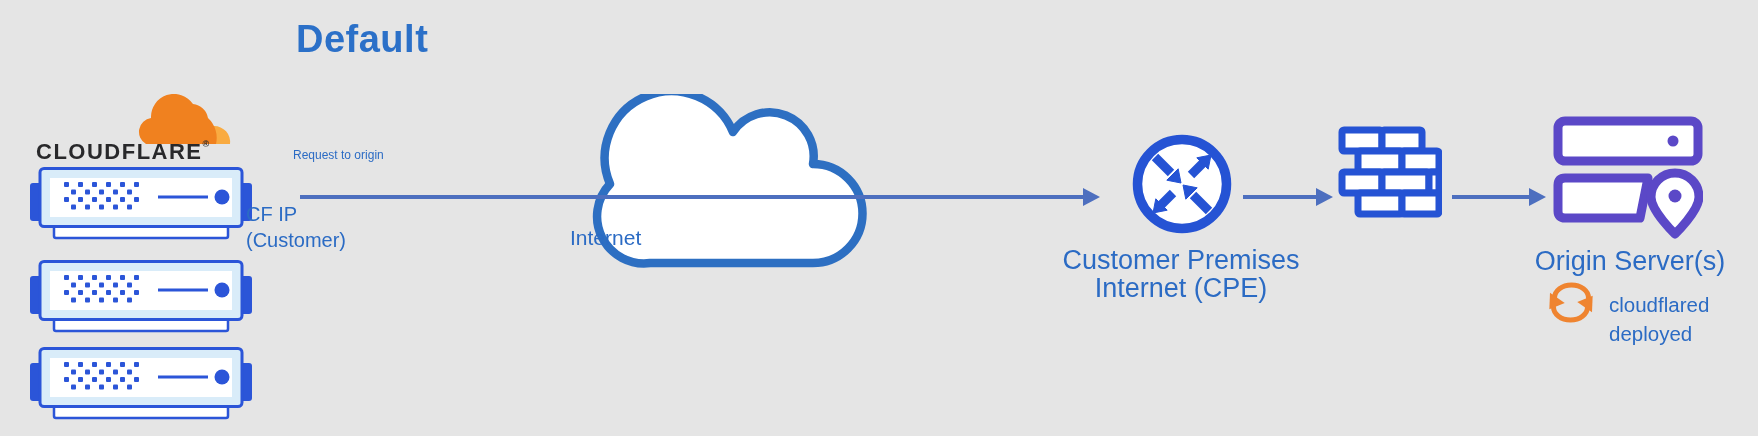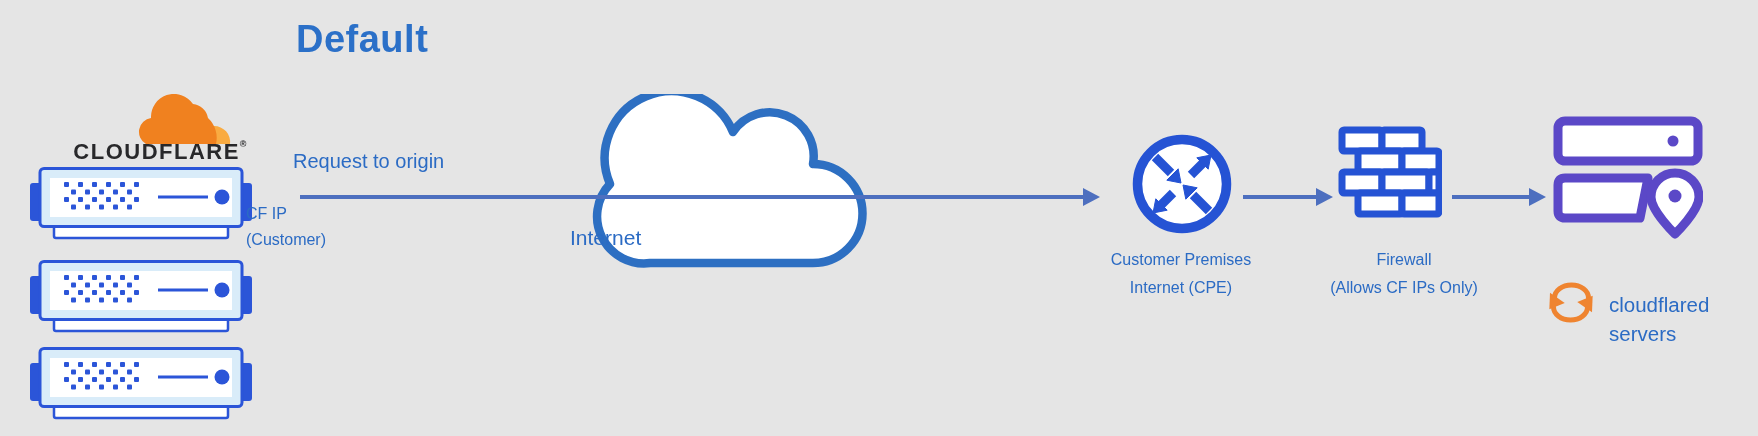--- a/index.html
+++ b/index.html
@@ -12,38 +12,38 @@
   }
   .abs{position:absolute;}
   #title{
     left:296px;top:18px;
     font-size:38px;font-weight:600;color:#2b70c8;
     letter-spacing:0.5px;
   }
   
   #cf-wordmark{
     left:36px;top:139px;width:212px;
-    text-align:right;
+    text-align:left;
     font-size:22px;font-weight:800;letter-spacing:1.5px;
     color:#28282a;white-space:nowrap;
   }
   #cf-wordmark .reg{font-size:9px;vertical-align:top;font-weight:700;}
   
   .h-line{height:4px;background:#4d6fbf;}
   .arrow-head{
     width:0;height:0;
     border-top:9px solid transparent;
     border-bottom:9px solid transparent;
     border-left:17px solid #4d6fbf;
   }
   
-  .lbl{font-size:16px;line-height:28px;color:#2b6bc4;}
+  .lbl{font-size:27px;line-height:28px;color:#2b6bc4;}
   .lbl.center{text-align:center;}
-  #request-label{left:293px;top:149px;font-size:20px;line-height:24px;color:#2b6bc4;}
-  #cfip-label{left:246px;top:201px;font-size:16px;line-height:26px;color:#2b6bc4;}
+  #request-label{left:293px;top:143px;font-size:12px;line-height:24px;color:#2b6bc4;}
+  #cfip-label{left:246px;top:201px;font-size:20px;line-height:26px;color:#2b6bc4;}
   #internet-label{left:570px;top:226px;width:305px;text-align:left;font-size:21px;color:#2b6bc4;}
   #cpe-label{left:1046px;top:246px;width:270px;}
   #fw-label{left:1280px;top:246px;width:248px;}
   #origin-label{left:1528px;top:247px;width:204px;}
   #cloudflared-note{left:1609px;top:283px;width:150px;font-size:20.5px;line-height:28.5px;color:#2b6bc4;margin-top:8px;}
 </style>
 </head>
 <body>
 
 <div id="stage">
@@ -224,35 +224,32 @@
       <path d="M 12,62 L 95,62 L 87,102 L 12,102 Q 5,102 5,95 L 5,69 Q 5,62 12,62 Z" fill="#ffffff" stroke="#5b48c7" stroke-width="9" stroke-linejoin="round"></path>
       <path d="M 122,118 C 122,118 98,95 98,81 A 24 24 0 1 1 146,81 C 146,95 122,118 122,118 Z" fill="#ffffff" stroke="#5b48c7" stroke-width="9" stroke-linejoin="round"></path>
       <circle cx="122" cy="80" r="6.5" fill="#5b48c7"></circle>
     </svg>
   </div>
 
   <div id="cpe-label" class="abs lbl center">
     <div>Customer Premises</div>
     <div>Internet (CPE)</div>
   </div>
-  <div id="fw-label" class="abs lbl center">
-    <div>Firewall</div>
-    <div>(Allows CF IPs Only)</div>
-  </div>
+  <div id="origin-label" class="abs lbl center">Origin Server(s)</div>
 
   <div class="abs" style="left:1542px;top:279px;">
     <svg width="58" height="48" viewBox="0 0 58 48">
       <g stroke="#ef8430" stroke-width="5" fill="none" stroke-linecap="round">
         <path d="M 46.5,19 A 17 13 0 0 0 12.5,19"></path>
         <path d="M 11.5,28 A 17 13 0 0 0 45.5,28"></path>
       </g>
       <g fill="#ef8430">
         <polygon points="0,-9 9,5 -9,5" transform="translate(12.5,23) rotate(215)"></polygon>
         <polygon points="0,-9 9,5 -9,5" transform="translate(45.5,24) rotate(35)"></polygon>
       </g>
     </svg>
   </div>
   <div id="cloudflared-note" class="abs">
     <div>cloudflared</div>
-    <div>servers</div>
+    <div>deployed</div>
   </div>
 
 </div>
 
 </body></html>

